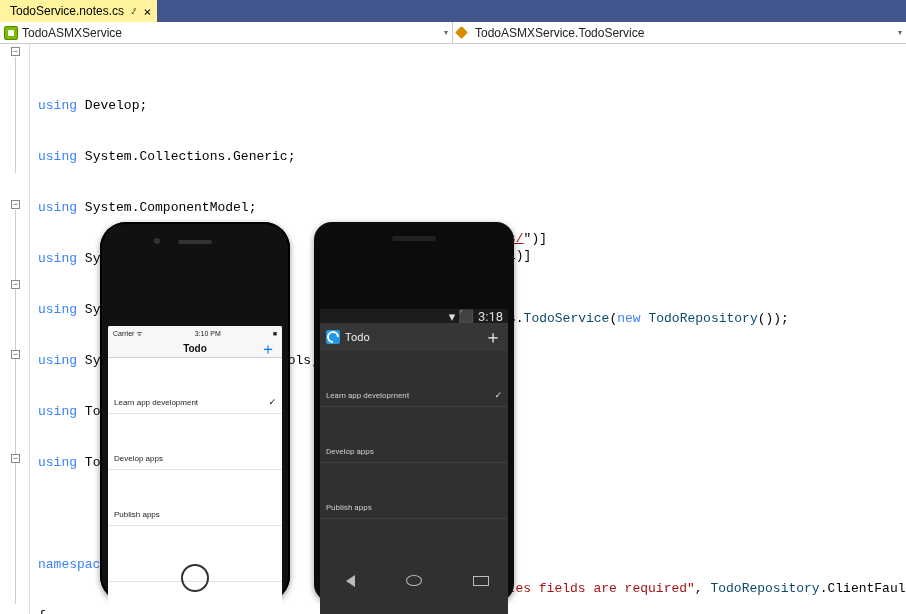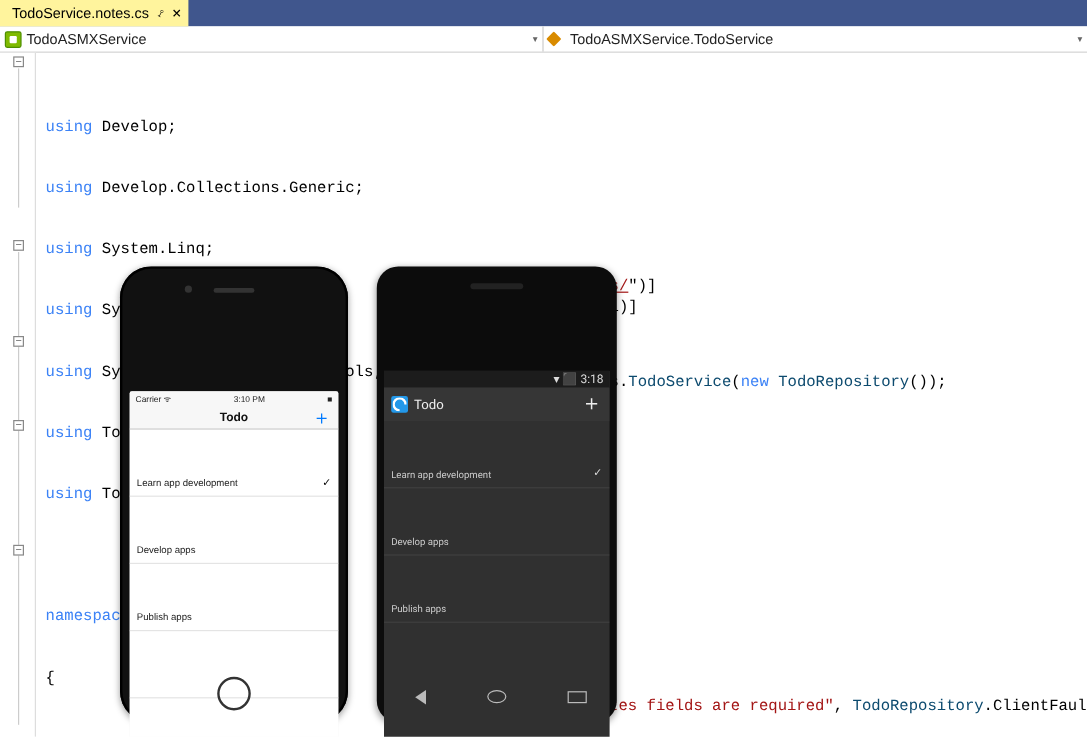--- a/index.html
+++ b/index.html
@@ -153,21 +153,21 @@
     }
     .android .earpiece { position:absolute; top:14px; left:50%; transform:translateX(-50%); width:44px; height:5px; background:#222; border-radius:3px; }
     .android .screen {
       width: 100%; height: 100%;
       background: #303030;
       display:flex; flex-direction:column;
       font-family: Roboto, "Segoe UI", sans-serif;
       color:#eee;
       overflow:hidden;
     }
-    .and-statusbar { height:14px; background:#1c1c1c; font-size:10px; display:flex; justify-content:flex-end; align-items:center; gap:4px; padding:0 5px; color:#ddd; }
+    .and-statusbar { height:14px; background:#1c1c1c; font-size:13px; display:flex; justify-content:flex-end; align-items:center; gap:4px; padding:0 5px; color:#ddd; }
     .and-appbar { height:28px; background:#363636; display:flex; align-items:center; padding:0 6px; gap:5px; }
     .and-logo { width:14px; height:14px; background:#2398e9; border-radius:2px; display:flex; align-items:center; justify-content:center; }
     .and-logo::after { content:""; width:8px; height:8px; border:2px solid #fff; border-radius:50%; clip-path: polygon(0 0,100% 0,100% 50%,50% 50%,50% 100%,0 100%); }
     .and-title { flex:1; font-size:11px; }
     .and-plus { font-size:18px; line-height:1; }
     .and-list { flex:1; }
     .and-row { height:22px; border-bottom:1px solid #404040; font-size:8px; color:#ccc; display:flex; align-items:center; padding:0 6px; justify-content:space-between; }
     .and-check { font-size:9px; color:#ddd; }
     .and-navbtns { position:absolute; bottom:9px; left:0; right:0; display:flex; justify-content:space-around; color:#bbb; font-size:12px; }
     .and-navbtns span { width:16px; text-align:center; }
@@ -210,21 +210,22 @@
     <div class="fold-box" style="top:156px">−</div>
     <div class="fold-line" style="top:166px; height:394px"></div>
     <div class="fold-box" style="top:236px">−</div>
     <div class="fold-box" style="top:306px">−</div>
     <div class="fold-box" style="top:410px">−</div>
   </div>
 
   <div class="codepane">
     
     <div class="codeline"><span class="kw">using</span> <span>Develop</span>;</div>
-    <div class="codeline"><span class="kw">using</span> <span>Develop.Collections.Generic</span>;</div>
+    <div class="codeline"><span class="kw">using</span> <span>System.Collections.Generic</span>;</div>
+    <div class="codeline"><span class="kw">using</span> <span>System.ComponentModel</span>;</div>
     <div class="codeline"><span class="kw">using</span> <span>System.Linq</span>;</div>
     <div class="codeline"><span class="kw">using</span> <span>System.Web.Services</span>;</div>
     <div class="codeline"><span class="kw">using</span> <span>System.Web.Services.Protocols</span>;</div>
     <div class="codeline"><span class="kw">using</span> <span>TodoASMXService.Models</span>;</div>
     <div class="codeline"><span class="kw">using</span> <span>TodoASMXService.Services</span>;</div>
     <div class="codeline">&nbsp;</div>
     <div class="codeline"><span class="kw">namespace</span> <span>TodoASMXService</span></div>
     <div class="codeline"><span>{</span></div>
 
     

